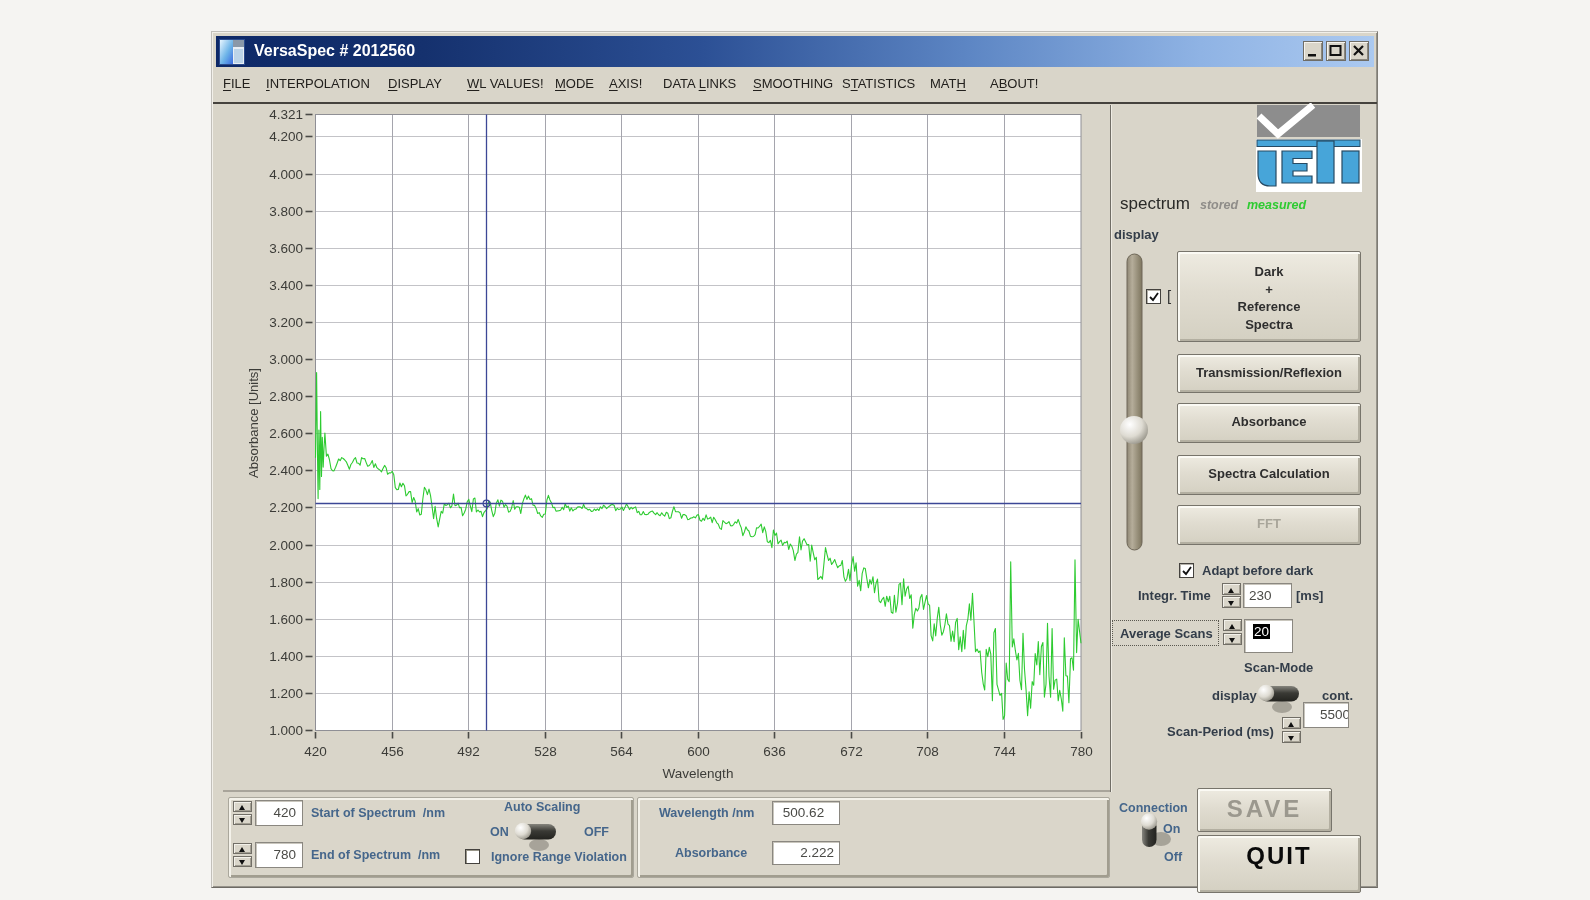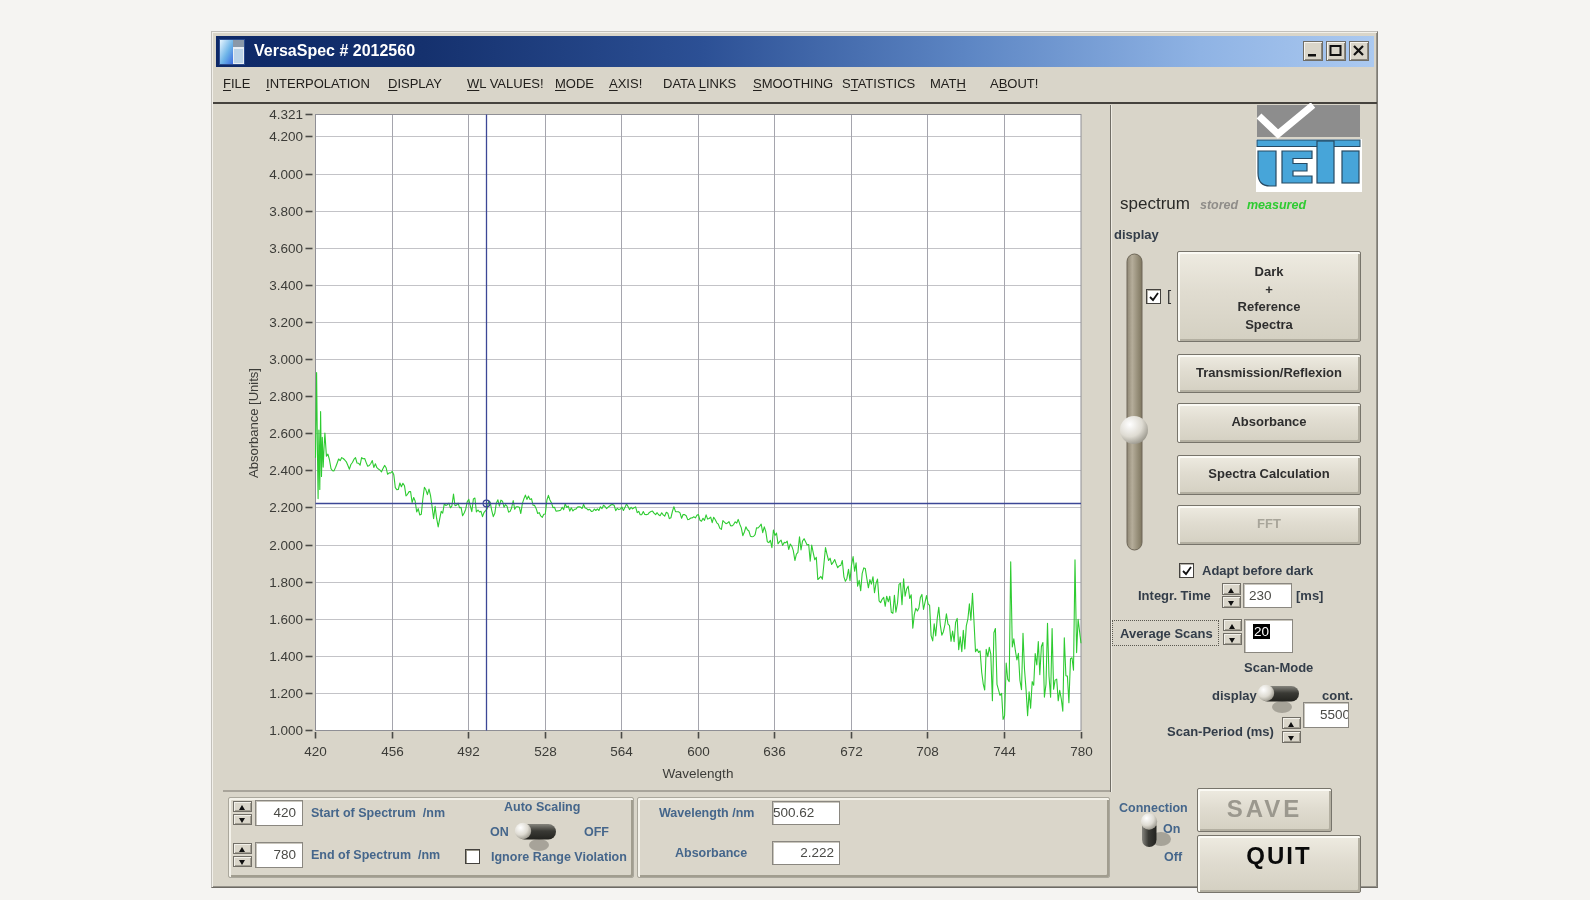--- a/index.html
+++ b/index.html
@@ -319,21 +319,21 @@
     </div>
   <div class="d" style="height:11px">
       <div class="tri-d" style="top:2.5px"></div>
     </div>
   </div>
 <div class="field" style="left:255px;top:842px;width:48px;height:26px;line-height:24px;text-align:right;padding-right:6px">780</div>
 <div class="lblb" style="left:311px;top:848px">End of Spectrum&nbsp; /nm</div>
 <div class="cb" style="left:465px;top:849px;box-shadow:inset 1px 1px 0 #999689"></div>
 <div class="lblb" style="left:491px;top:850px">Ignore Range Violation</div>
 <div class="lblb" style="left:659px;top:806px">Wavelength /nm</div>
-<div class="field" style="left:772px;top:801px;width:68px;height:24px;line-height:22px;text-align:left;padding-right:5px">500.62</div>
+<div class="field" style="left:772px;top:801px;width:68px;height:24px;line-height:22px;text-align:center;padding-right:5px">500.62</div>
 <div class="lblb" style="left:675px;top:846px">Absorbance</div>
 <div class="field" style="left:772px;top:841px;width:68px;height:24px;line-height:22px;text-align:right;padding-right:5px">2.222</div>
 <div class="lblb" style="left:1119px;top:801px">Connection</div>
 <svg class="abs" style="left:1134px;top:810px" width="44" height="44">
  <ellipse cx="27" cy="29" rx="10" ry="7" fill="rgba(90,88,80,0.40)"></ellipse>
  <rect x="8" y="9" width="14.5" height="28" rx="7.2" fill="url(#pgv)"></rect>
  <circle cx="15" cy="11.5" r="8.2" fill="url(#kg)"></circle>
 </svg>
 <div class="lblb" style="left:1163px;top:822px">On</div>
 <div class="lblb" style="left:1164px;top:850px">Off</div>

